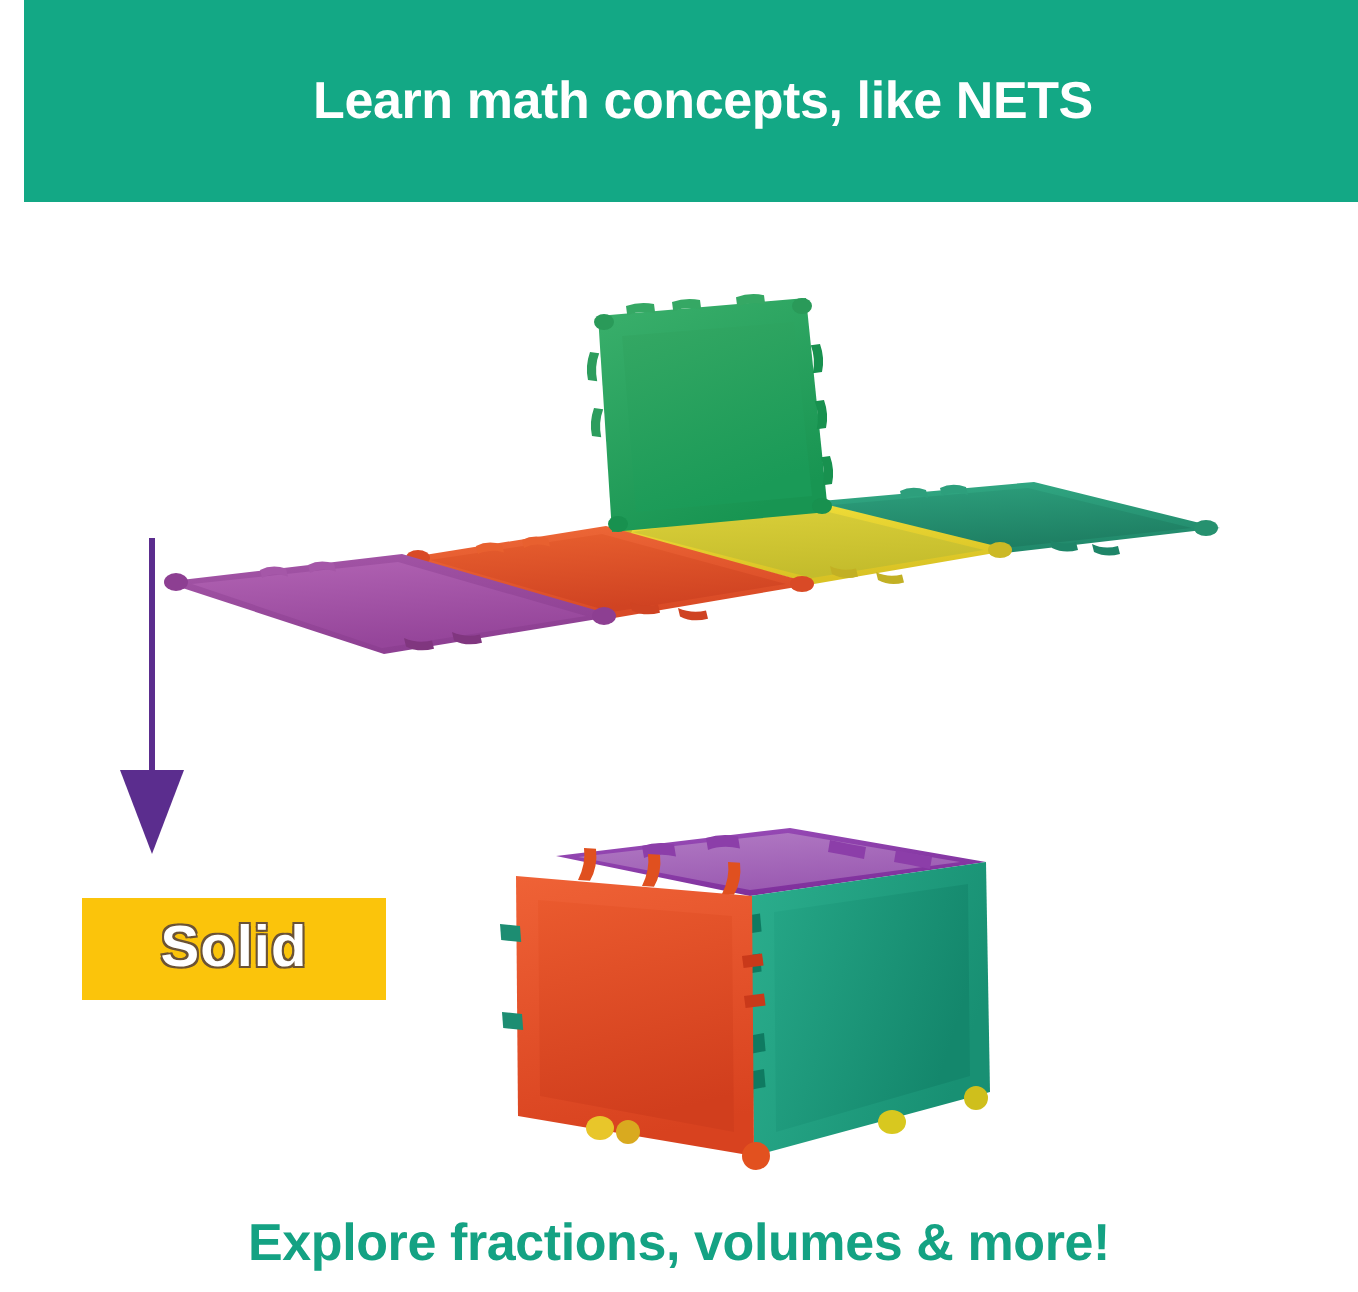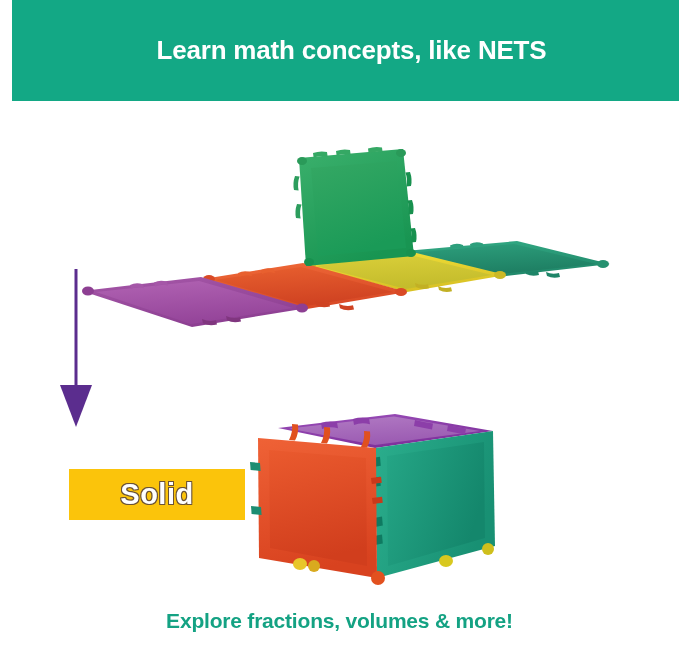--- a/index.html
+++ b/index.html
@@ -72,24 +72,23 @@
     line-height: 1;
   }
   #chip-net {
     left: 40px;
     top: 97px;
     width: 132px;
     height: 52px;
   }
   #chip-solid {
     left: 41px;
-    top: 368px;
-    width: 176px;
+    top: 348px;
+    width: 152px;
     height: 51px;
-    margin-left: 28px;
   }
 
   
   .flow-arrow {
     position: absolute;
     left: 58px;
     top: 168px;
     width: 44px;
     height: 160px;
     z-index: 30;
@@ -122,21 +121,21 @@
     height: 50px;
     display: flex;
     align-items: center;
     justify-content: center;
     background: #ffffff;
   }
   .footer-tagline span {
     color: #14a283;
     font-family: "Liberation Sans", sans-serif;
     font-weight: bold;
-    font-size: 21px;
+    font-size: 26px;
     white-space: nowrap;
     letter-spacing: -0.2px;
     text-align: right;
   }
 </style>
 </head>
 <body>
 
 <div class="header-banner">
   <div class="header-title">Learn math concepts, like NETS</div>

